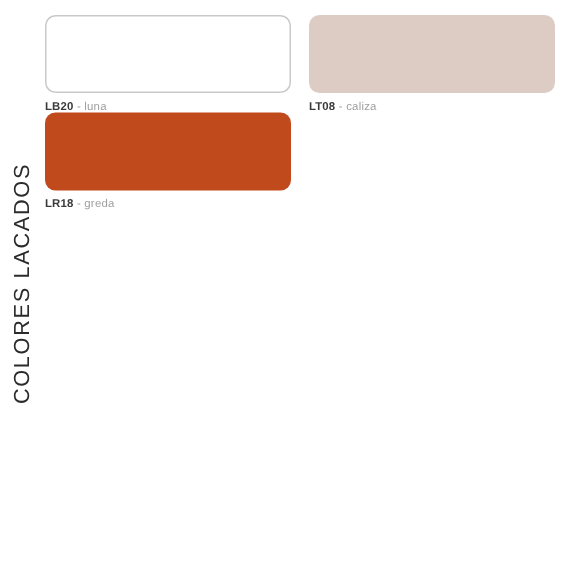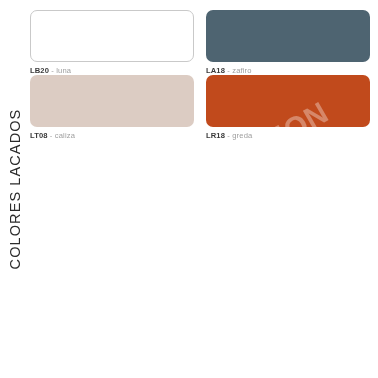--- a/index.html
+++ b/index.html
@@ -131,28 +131,20 @@
 
     <div class="cell">
       <div class="swatch outlined" style="background-color: rgb(255, 255, 255);"></div>
       <div class="caption">
         <span class="code">LB20</span>
         <span class="sep">-</span>
         <span class="name">luna</span>
       </div>
     </div>
 
-    <div class="cell">
-      <div class="swatch" style="background-color: rgb(78, 100, 113);"></div>
-      <div class="caption">
-        <span class="code">LA18</span>
-        <span class="sep">-</span>
-        <span class="name">zafiro</span>
-      </div>
-    </div>
 
     <div class="cell">
       <div class="swatch" style="background-color: rgb(220, 204, 195);"></div>
       <div class="caption">
         <span class="code">LT08</span>
         <span class="sep">-</span>
         <span class="name">caliza</span>
       </div>
     </div>
 

